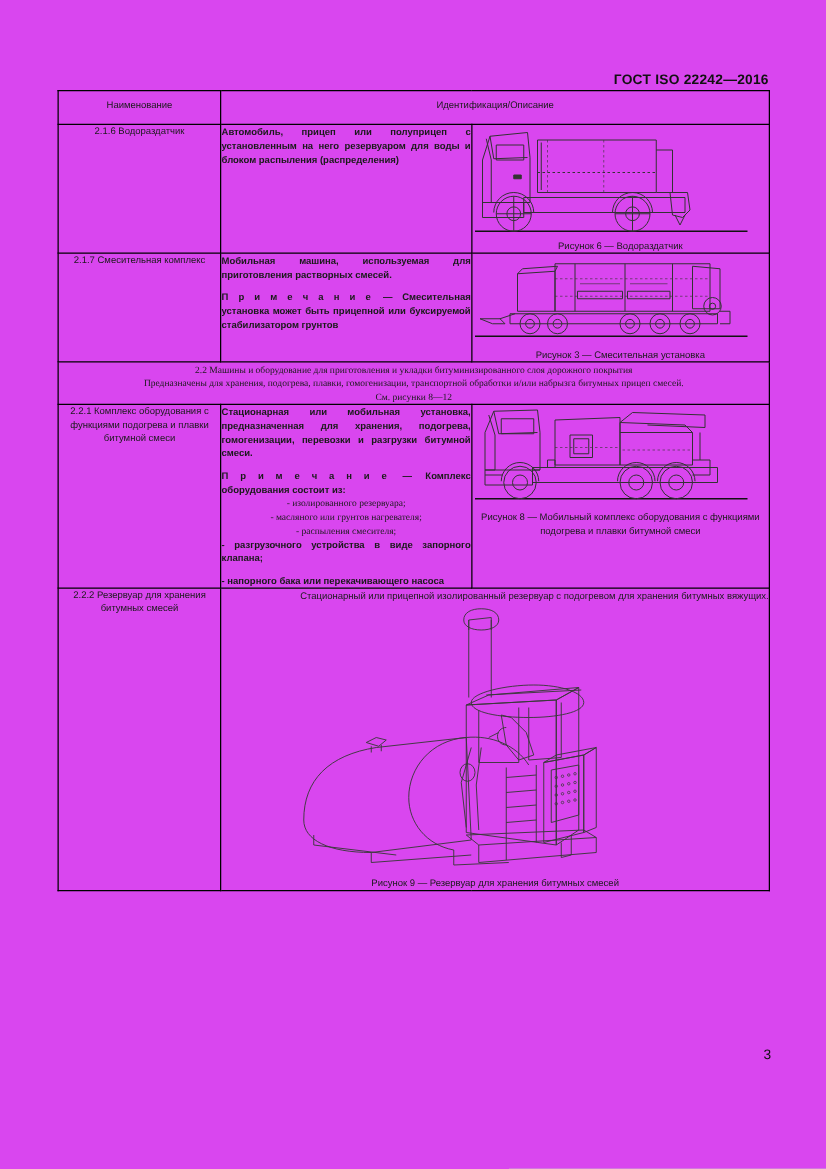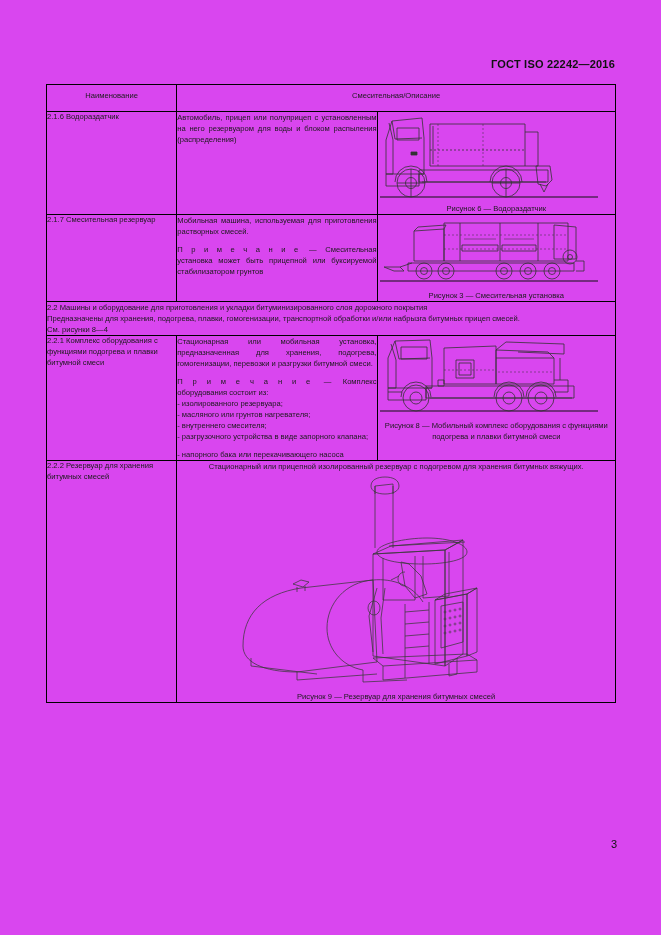--- a/index.html
+++ b/index.html
@@ -33,21 +33,21 @@
     right: 44px;
     top: 838px;
     font-size: 11px;
     color: #111;
   }
 
   
   .gost-table {
     position: absolute;
     left: 46px;
-    top: 84px;
+    top: 72px;
     width: 570px;
     border-collapse: collapse;
     table-layout: fixed;
     font-size: 7.6px;
     color: #1a1a1a;
   }
   .gost-table td, .gost-table th {
     border: 1px solid #000;
     vertical-align: top;
     padding: 0;
@@ -56,31 +56,32 @@
     font-weight: normal;
     text-align: center;
     font-size: 7.6px;
     padding: 6px 2px 6px 2px;
     height: 14px;
   }
 
   .c-name   { width: 130px; }
   .c-desc   { width: 200px; }
   .c-fig    { width: 238px; }
-  .cell-name { padding: 6px 6px 7px 8px; line-height: 1.42; }
+  .cell-name { padding: 6px 6px 7px 8px; line-height: 1.42; text-align: center; }
   .cell-desc { padding: 6px 8px 7px 8px; line-height: 1.45; }
 
   p.just {
     margin: 0 0 0 0;
     text-align: justify;
     text-justify: inter-word;
     line-height: 1.45;
+    font-weight: bold;
   }
   p.just + p.just { margin-top: 7px; }
-  p.flat { margin: 0; line-height: 1.45; text-align: left; }
+  p.flat { margin: 0; line-height: 1.45; text-align: center; font-family: Liberation Serif, serif; }
   p.flat + p.flat { margin-top: 0px; }
   .note-lead { letter-spacing: 2.1px; }
 
   .fig-cell {
     padding: 4px 4px 5px 4px;
     text-align: center;
   }
   .fig-caption {
     font-size: 7.6px;
     line-height: 1.45;
@@ -93,21 +94,21 @@
   .band-cell {
     padding: 6px 8px 7px 8px;
     line-height: 1.45;
   }
 
   .wide-fig-cell {
     padding: 6px 8px 6px 8px;
   }
   .wide-fig-cell .lead {
     line-height: 1.45;
-    text-align: center;
+    text-align: right;
     margin: 0 0 4px 0;
   }
   .big-fig-wrap {
     text-align: center;
   }
 
   svg { display: block; }
   .art { margin: 0 auto; }
   .art line, .art path, .art polyline, .art polygon, .art rect,
   .art circle, .art ellipse {
@@ -124,21 +125,21 @@
   <table class="gost-table">
     <colgroup>
       <col class="c-name">
         <col class="c-desc">
         <col class="c-fig">
     </colgroup>
     <tbody>
 
       <tr>
         <th>Наименование</th>
-        <th colspan="2">Смесительная/Описание</th>
+        <th colspan="2">Идентификация/Описание</th>
       </tr>
 
       <tr>
         <td class="cell-name">2.1.6  Водораздатчик</td>
         <td class="cell-desc">
           <p class="just">Автомобиль, прицеп или полуприцеп с установленным на него резервуаром для воды и блоком распыления (распределения)</p>
         </td>
         <td class="fig-cell">
           <div class="art">
             <svg width="222" height="88" viewBox="0 0 222 88" xmlns="http://www.w3.org/2000/svg" fill="none" stroke="#333" stroke-width="0.8">
@@ -177,21 +178,21 @@
 
               <path d="M17 70 A16 16 0 0 1 49 70"></path>
               <path d="M112 70 A16 16 0 0 1 144 70"></path>
             </svg>
           </div>
           <div class="fig-caption">Рисунок 6 — Водораздатчик</div>
         </td>
       </tr>
 
       <tr>
-        <td class="cell-name">2.1.7  Смесительная резервуар</td>
+        <td class="cell-name">2.1.7  Смесительная комплекс</td>
         <td class="cell-desc">
           <p class="just">Мобильная машина, используемая для приготовления растворных смесей.</p>
           <p class="just"><span class="note-lead">П р и м е ч а н и е</span><span>&nbsp;&nbsp;</span><span>—</span><span>&nbsp;&nbsp;</span><span>Смесительная установка может быть прицепной или буксируемой стабилизатором грунтов</span></p>
         </td>
         <td class="fig-cell">
           <div class="art">
             <svg width="222" height="72" viewBox="0 0 222 72" xmlns="http://www.w3.org/2000/svg" fill="none" stroke="#333" stroke-width="0.8">
               <line x1="2" y1="66" x2="220" y2="66" stroke="#111" stroke-width="1.1"></line>
 
               <path d="M6 52 L22 52 L26 56 L16 56 Z"></path>
@@ -231,32 +232,32 @@
             </svg>
           </div>
           <div class="fig-caption">Рисунок 3 — Смесительная установка</div>
         </td>
       </tr>
 
       <tr>
         <td class="band-cell" colspan="3">
           <p class="flat">2.2 Машины и оборудование для приготовления и укладки битуминизированного слоя дорожного покрытия</p>
           <p class="flat">Предназначены для хранения, подогрева, плавки, гомогенизации, транспортной обработки и/или набрызга битумных прицеп смесей.</p>
-          <p class="flat">См. рисунки 8—4</p>
+          <p class="flat">См. рисунки 8—12</p>
         </td>
       </tr>
 
       <tr>
         <td class="cell-name">2.2.1 Комплекс оборудования с функциями подогрева и плавки битумной смеси</td>
         <td class="cell-desc">
           <p class="just">Стационарная или мобильная установка, предназначенная для хранения, подогрева, гомогенизации, перевозки и разгрузки битумной смеси.</p>
           <p class="just"><span class="note-lead">П р и м е ч а н и е</span><span>&nbsp;&nbsp;</span><span>—</span><span>&nbsp;&nbsp;</span><span>Комплекс оборудования состоит из:</span></p>
           <p class="flat">- изолированного резервуара;</p>
           <p class="flat">- масляного или грунтов нагревателя;</p>
-          <p class="flat">- внутреннего смесителя;</p>
+          <p class="flat">- распыления смесителя;</p>
           <p class="just">- разгрузочного устройства в виде запорного клапана;</p>
           <p class="just">- напорного бака или перекачивающего насоса</p>
         </td>
         <td class="fig-cell">
           <div class="art">
             <svg width="222" height="80" viewBox="0 0 222 80" xmlns="http://www.w3.org/2000/svg" fill="none" stroke="#333" stroke-width="0.8">
               <line x1="2" y1="75" x2="220" y2="75" stroke="#111" stroke-width="1.1"></line>
 
               <path d="M10 64 L10 22 L17 5 L52 4 L54 22 L54 52 L48 52 L48 64 Z"></path>
               <path d="M17 5 L21 23 L52 22"></path>

